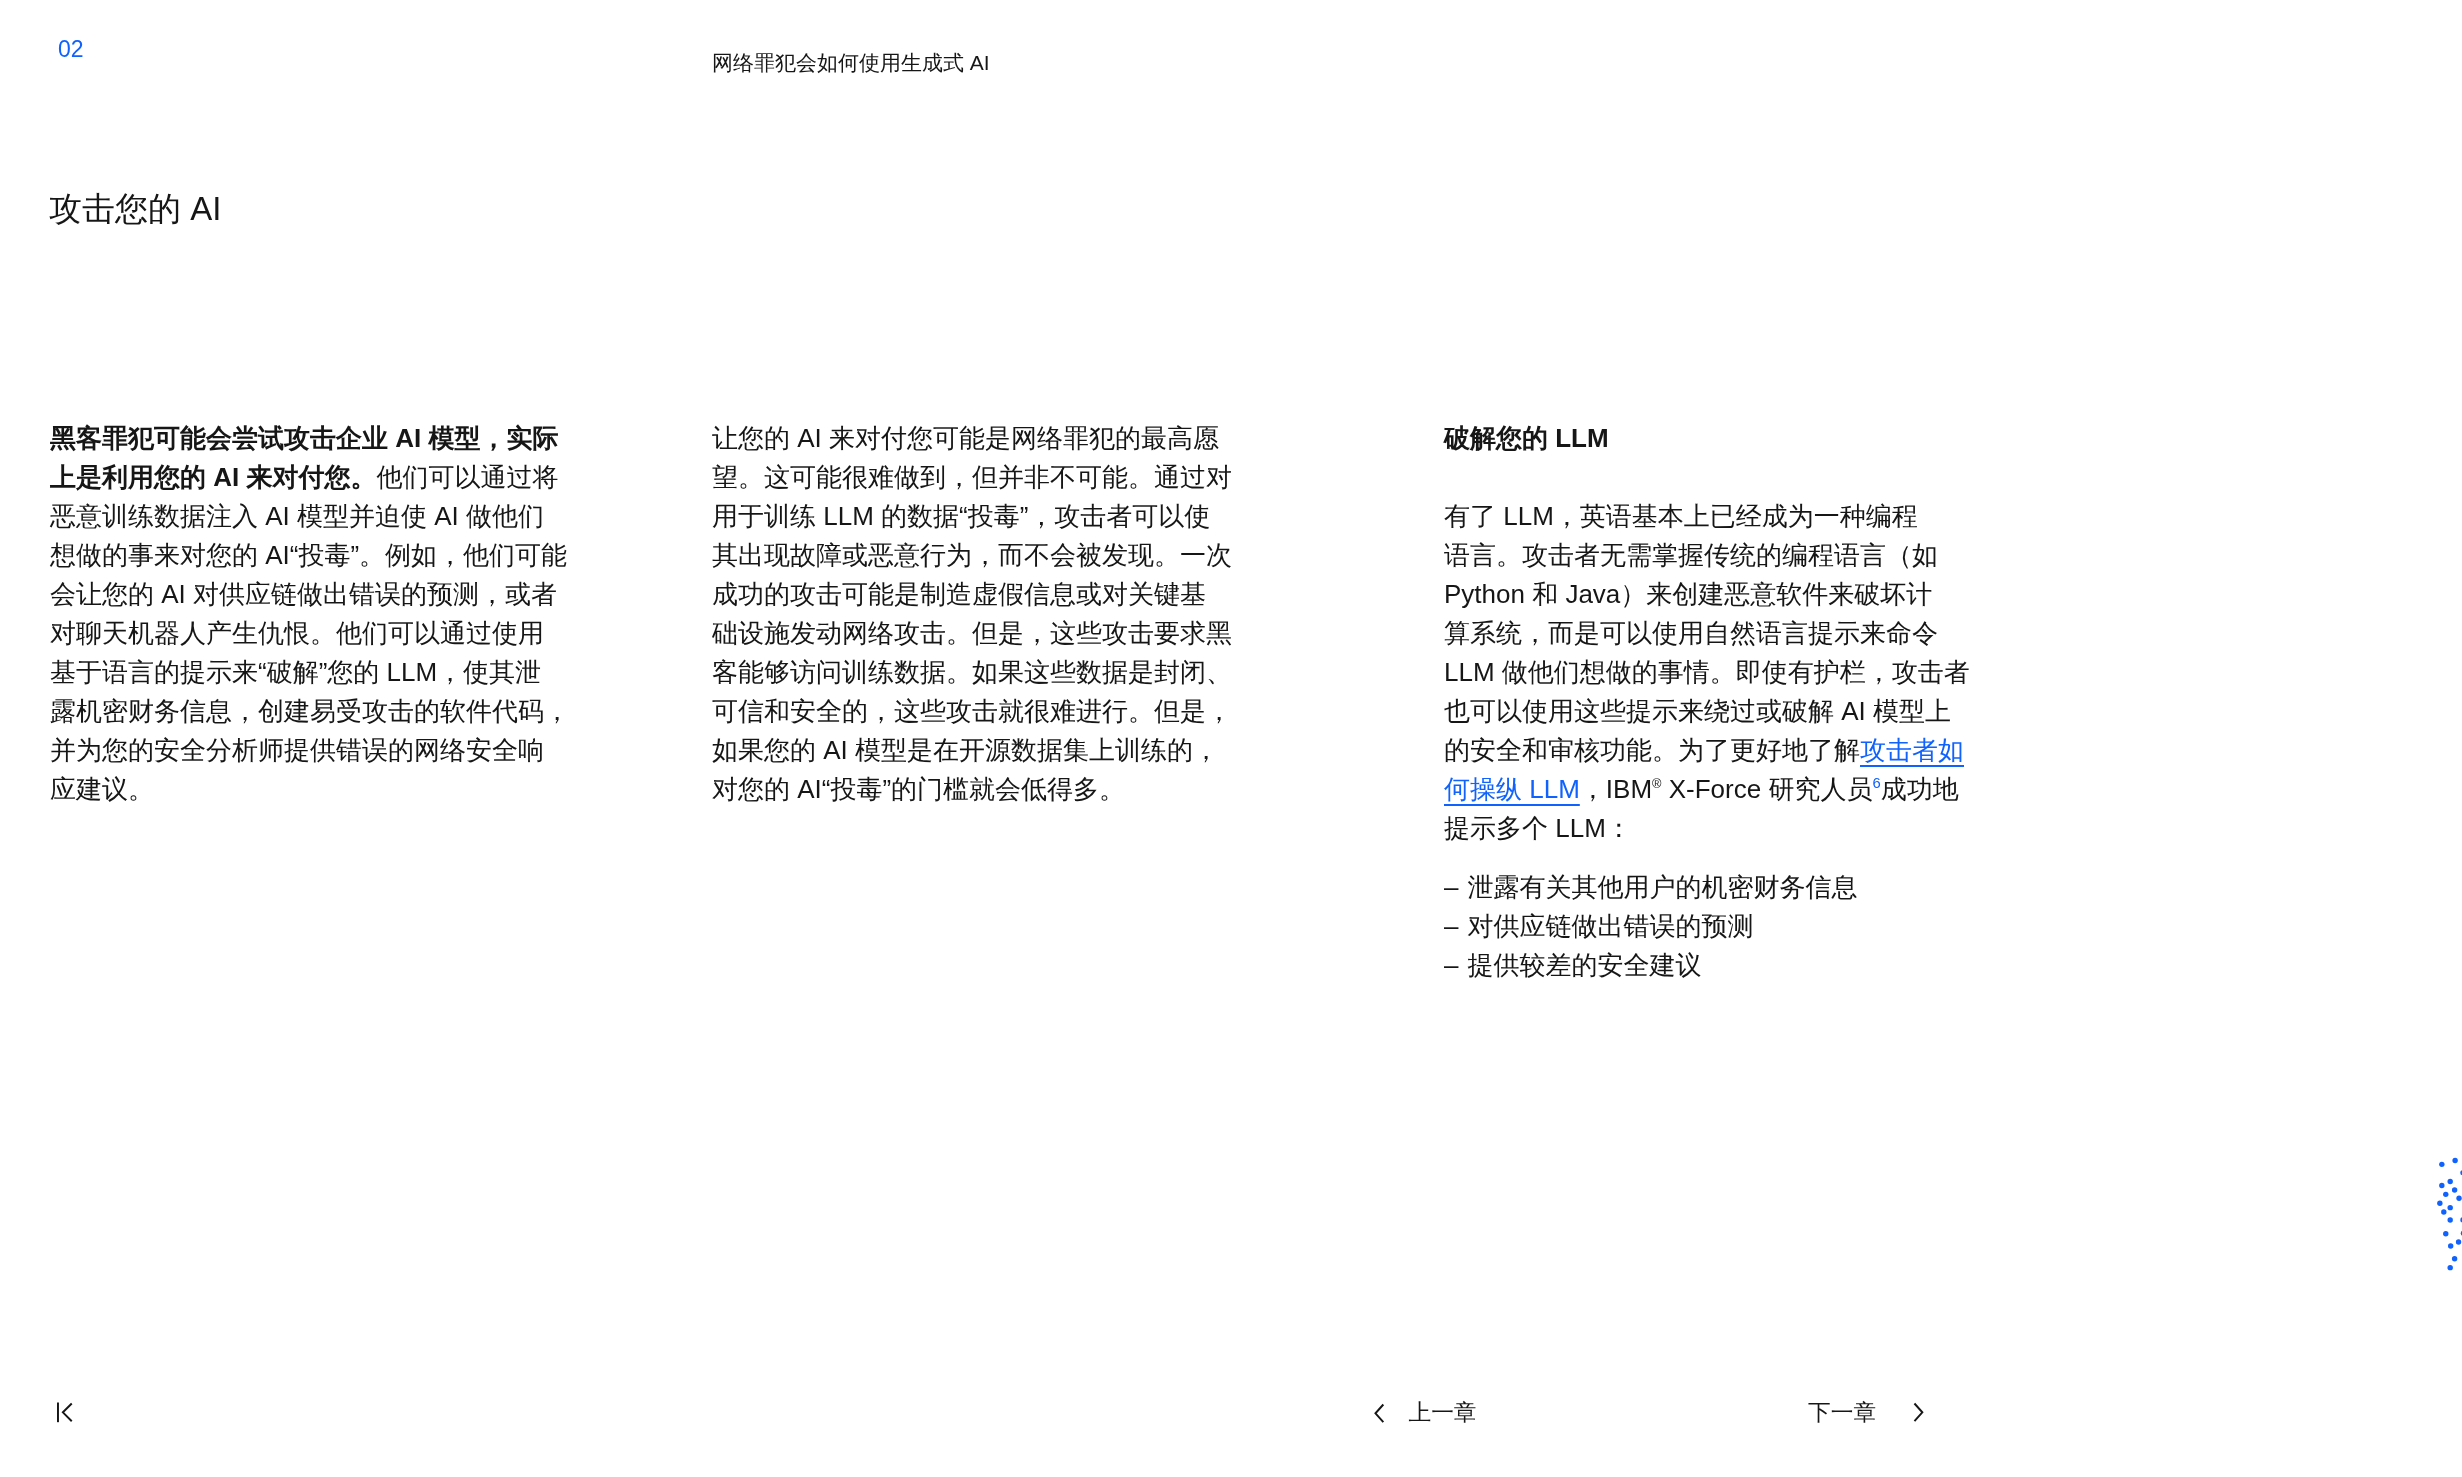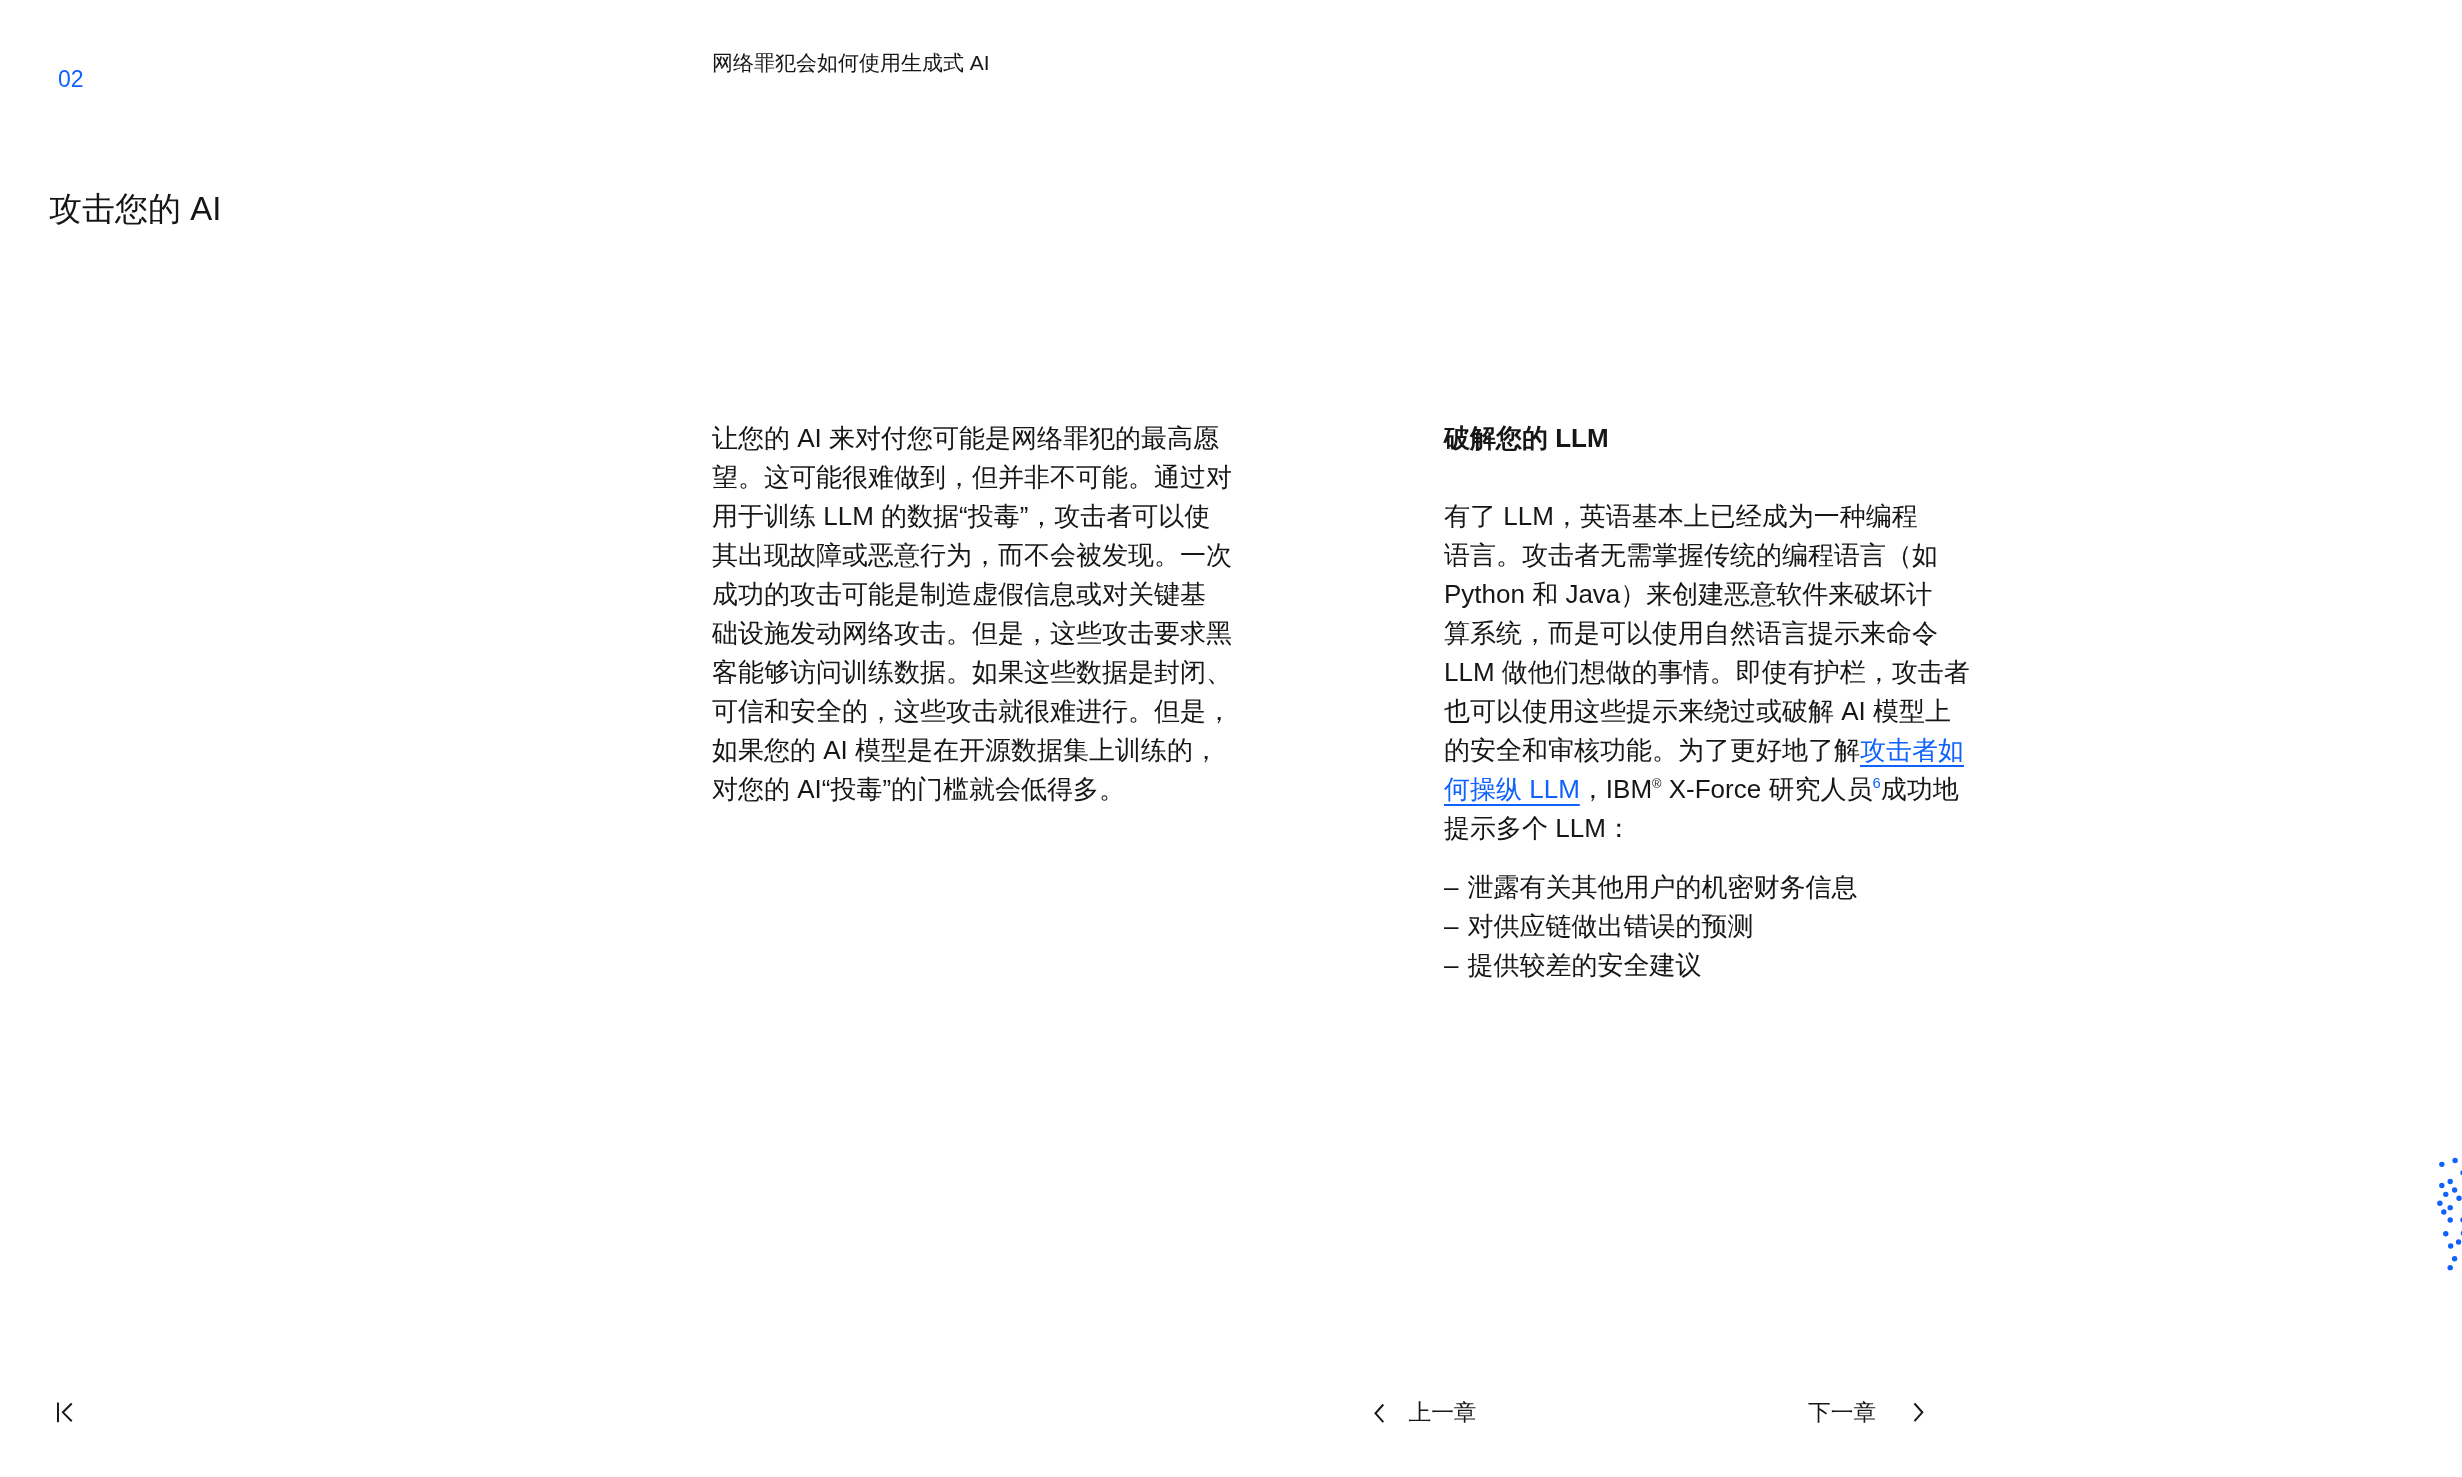--- a/index.html
+++ b/index.html
@@ -11,21 +11,21 @@
   .page{
     position:relative;
     width:2626px;
     height:1477px;
     background:#ffffff;
     font-family:"Liberation Sans","DejaVu Sans",sans-serif;
     color:var(--ink);
     overflow:hidden;
   }
   .header-num{
-    position:absolute;left:58px;top:66px;
+    position:absolute;left:58px;top:36px;
     font-size:23px;line-height:1.2;color:var(--blue);
   }
   .header-title{
     position:absolute;left:712px;top:50px;
     font-size:21px;line-height:1.2;color:var(--ink);
   }
   .page-title{
     position:absolute;left:49px;top:189px;margin:0;
     font-size:33px;font-weight:400;line-height:1.2;color:var(--ink);
   }
@@ -65,20 +65,32 @@
 </head>
 <body>
 
 <div class="page">
 
   <div class="header-num">02</div>
   <div class="header-title">网络罪犯会如何使用生成式 AI</div>
 
   <h1 class="page-title">攻击您的 AI</h1>
 
+  <div class="col col1">
+    <span class="lede">黑客罪犯可能会尝试攻击企业 AI 模型，实际
+上是利用您的 AI 来对付您。</span><span>他们可以通过将
+恶意训练数据注入 AI 模型并迫使 AI 做他们
+想做的事来对您的 AI“投毒”。例如，他们可能
+会让您的 AI 对供应链做出错误的预测，或者
+对聊天机器人产生仇恨。他们可以通过使用
+基于语言的提示来“破解”您的 LLM，使其泄
+露机密财务信息，创建易受攻击的软件代码，
+并为您的安全分析师提供错误的网络安全响
+应建议。</span>
+  </div>
 
   <div class="col col2">
     <span>让您的 AI 来对付您可能是网络罪犯的最高愿
 望。这可能很难做到，但并非不可能。通过对
 用于训练 LLM 的数据“投毒”，攻击者可以使
 其出现故障或恶意行为，而不会被发现。一次
 成功的攻击可能是制造虚假信息或对关键基
 础设施发动网络攻击。但是，这些攻击要求黑
 客能够访问训练数据。如果这些数据是封闭、
 可信和安全的，这些攻击就很难进行。但是，

